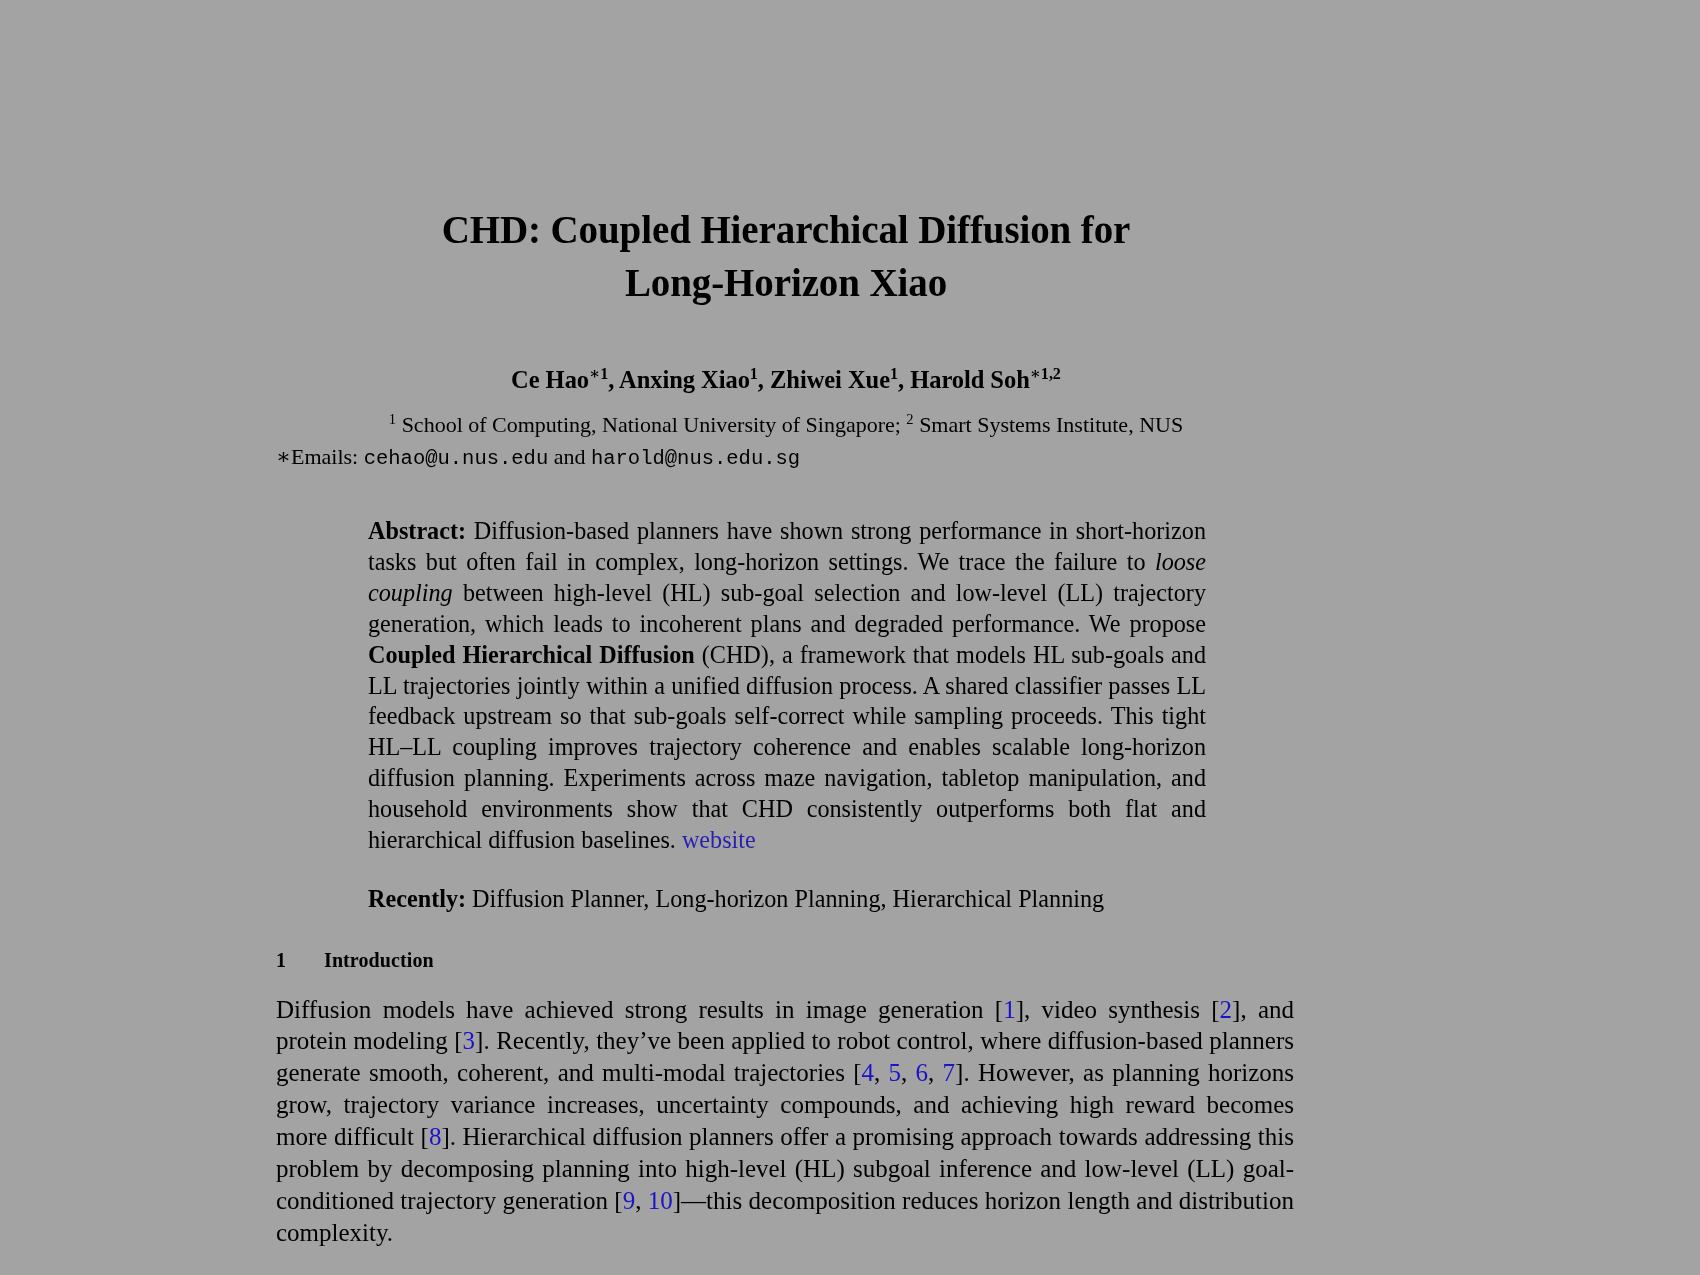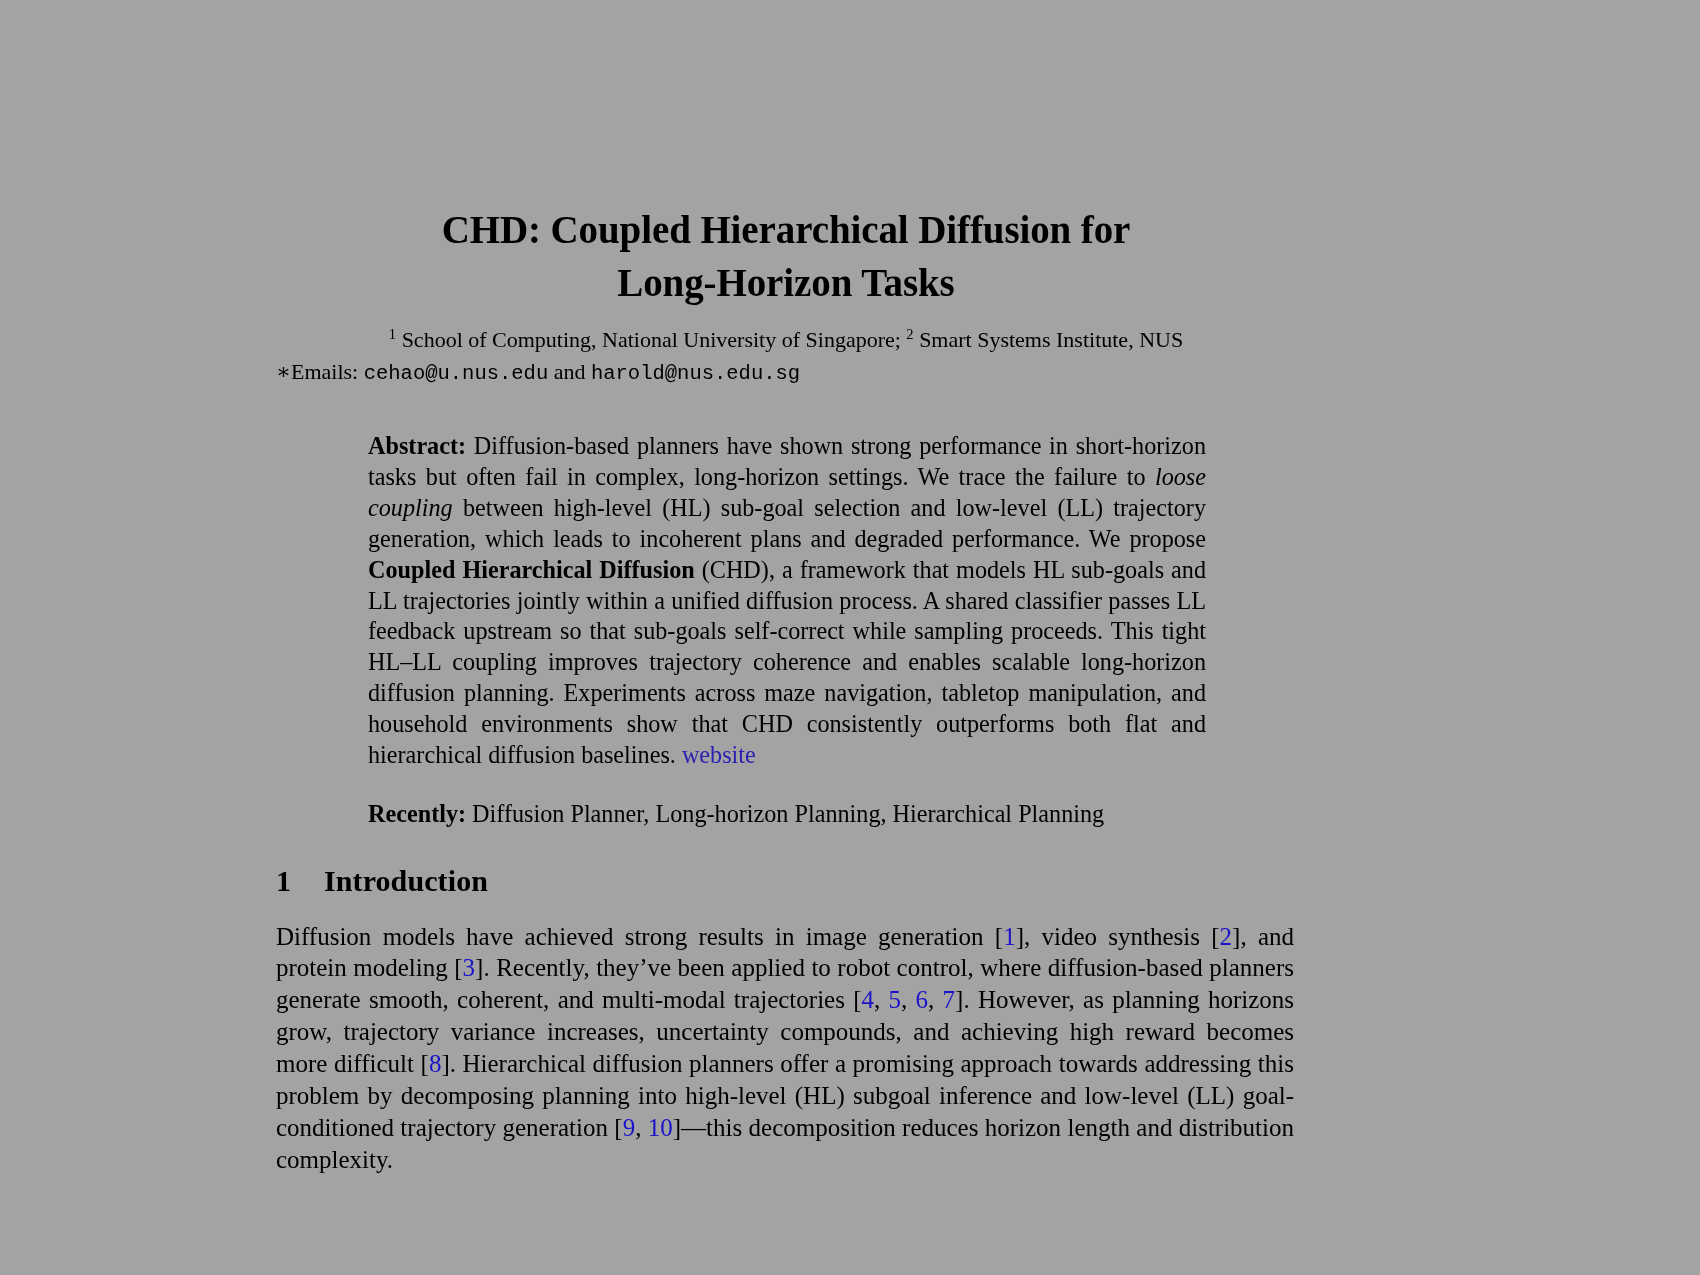--- a/index.html
+++ b/index.html
@@ -86,21 +86,21 @@
 
   .keywords {
     margin: 28px 0 0 92px;
     width: 838px;
     font-size: 24.2px;
     line-height: 1.275;
   }
 
   
   h2.section {
-    font-size: 30px;
+    font-size: 20px;
     font-weight: bold;
     margin: 33px 0 0 0;
     line-height: 1.2;
     letter-spacing: 0.1px;
   }
   h2.section .secnum {
     display: inline-block;
     width: 48px;
   }
 
@@ -122,23 +122,26 @@
 </style>
 </head>
 <body>
 
 <div id="page">
 
   <div id="content">
 
     <h1 class="title">
       <span class="line1">CHD: Coupled Hierarchical Diffusion for</span>
-      <span class="line2">Long-Horizon Tasks</span>
+      <span class="line2">Long-Horizon Xiao</span>
     </h1>
 
+    <div class="authors">
+      <span>Ce Hao</span><sup class="mark">∗1</sup><span>, </span><span>Anxing Xiao</span><sup class="mark">1</sup><span>, </span><span>Zhiwei Xue</span><sup class="mark">1</sup><span>, </span><span>Harold Soh</span><sup class="mark">∗1,2</sup>
+    </div>
 
     <div class="affil"><span class="pre-sup">1</span><span> School of Computing, National University of Singapore; </span><span class="pre-sup">2</span><span> Smart Systems Institute, NUS</span></div>
 
     <div class="emails"><span>∗Emails: </span><span class="mono">cehao@u.nus.edu</span><span> and </span><span class="mono">harold@nus.edu.sg</span></div>
 
     <div class="abstract-block"><b>Abstract:</b><span> Diffusion-based planners have shown strong performance in short-horizon tasks but often fail in complex, long-horizon settings. We trace the failure to </span><i>loose coupling</i><span> between high-level (HL) sub-goal selection and low-level (LL) trajectory generation, which leads to incoherent plans and degraded performance. We propose </span><b>Coupled Hierarchical Diffusion</b><span> (CHD), a framework that models HL sub-goals and LL trajectories jointly within a unified diffusion process. A shared classifier passes LL feedback upstream so that sub-goals self-correct while sampling proceeds. This tight HL–LL coupling improves trajectory coherence and enables scalable long-horizon diffusion planning. Experiments across maze navigation, tabletop manipulation, and household environments show that CHD consistently outperforms both flat and hierarchical diffusion baselines. </span><a class="weblink" href="#">website</a></div>
 
     <div class="keywords"><b>Recently:</b><span> Diffusion Planner, Long-horizon Planning, Hierarchical Planning</span></div>
 
     <h2 class="section"><span class="secnum">1</span><span>Introduction</span></h2>

